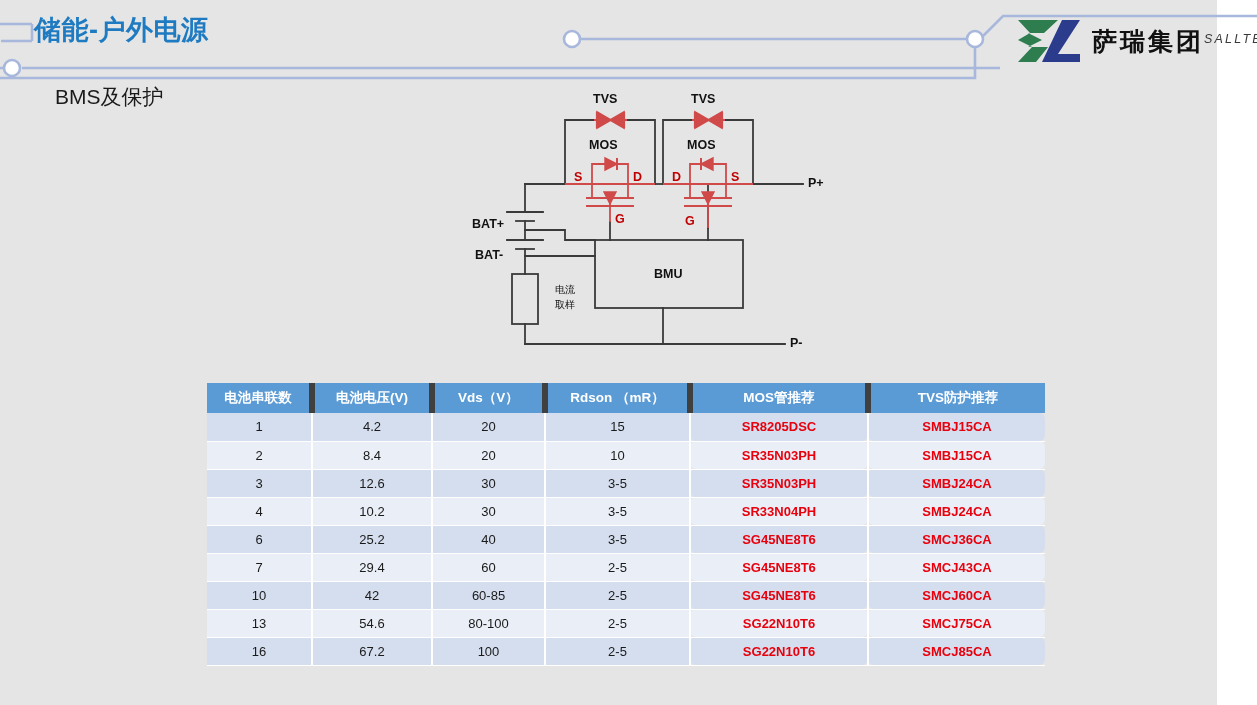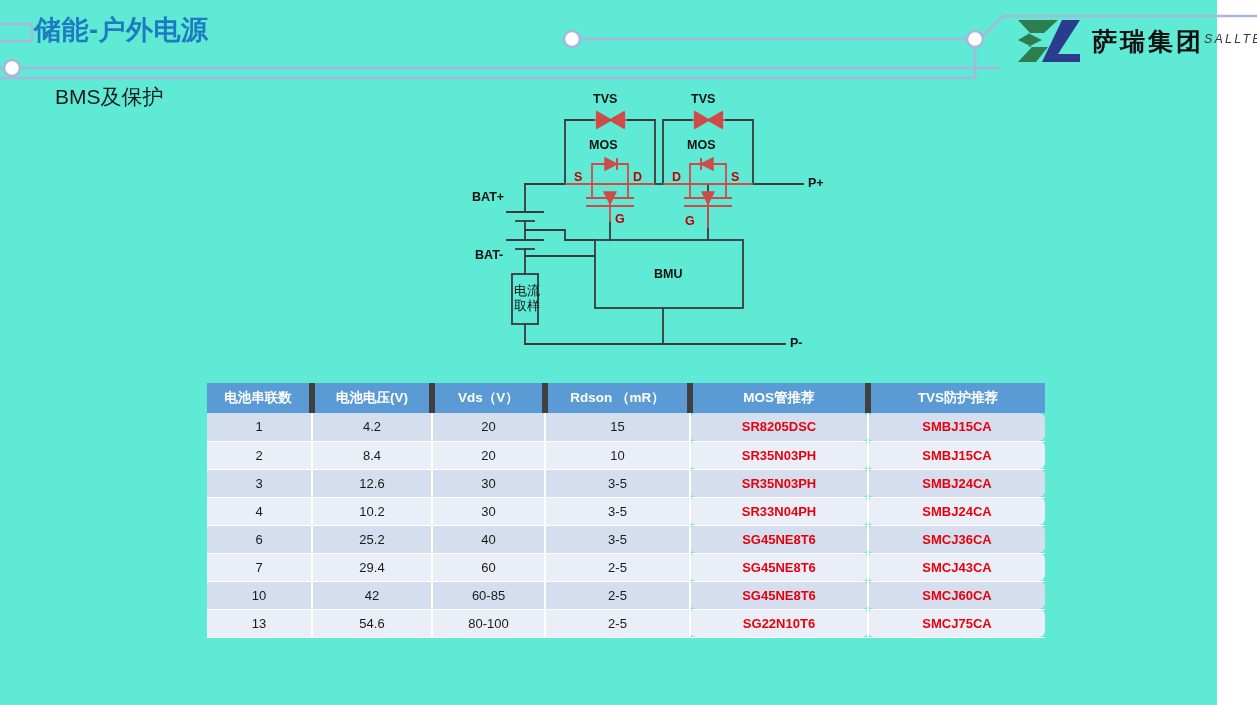--- a/index.html
+++ b/index.html
@@ -6,21 +6,21 @@
   html, body {
     margin: 0; padding: 0;
     width: 1257px; height: 705px;
     background: #ffffff;
     font-family: "Liberation Sans", "DejaVu Sans", sans-serif;
     overflow: hidden;
   }
   #page {
     position: relative;
     width: 1217px; height: 705px;
-    background: #5eead4;
+    background: #e5e5e5;
   }
 
   
   .slide-title {
     position: absolute;
     left: 34px; top: 12px;
     font-size: 27px;
     font-weight: bold;
     color: #1F7BC1;
     letter-spacing: 0.5px;
@@ -70,25 +70,26 @@
   .circ-label {
     position: absolute;
     font-size: 12.5px;
     font-weight: bold;
     color: #111111;
     white-space: nowrap;
   }
   .circ-label.red { color: #C00000; }
   .cn-box-label {
     position: absolute;
-    font-size: 13px;
+    font-size: 10px;
     color: #111111;
     line-height: 1.15;
-    text-align: right;
-    white-space: nowrap;
+    text-align: center;
+    white-space: nowrap;
+    margin-left: 40px;
   }
 
   
   .tbl {
     position: absolute;
     left: 207px; top: 383px;
     width: 838px;
     border-collapse: collapse;
     table-layout: fixed;
   }
@@ -262,21 +263,21 @@
     <div class="circ-label" style="left:232px; top:50px;">MOS</div>
 
     <div class="circ-label red" style="left:119px; top:82px;">S</div>
     <div class="circ-label red" style="left:178px; top:82px;">D</div>
     <div class="circ-label red" style="left:160px; top:124px;">G</div>
 
     <div class="circ-label red" style="left:217px; top:82px;">D</div>
     <div class="circ-label red" style="left:276px; top:82px;">S</div>
     <div class="circ-label red" style="left:230px; top:126px;">G</div>
 
-    <div class="circ-label" style="left:17px; top:102px;">BAT+</div>
+    <div class="circ-label" style="left:17px; top:129px;">BAT+</div>
     <div class="circ-label" style="left:20px; top:160px;">BAT-</div>
 
     <div class="circ-label" style="left:353px; top:88px;">P+</div>
     <div class="circ-label" style="left:335px; top:248px;">P-</div>
 
     <div class="circ-label" style="left:199px; top:179px;">BMU</div>
 
     <div class="cn-box-label" style="left:59px; top:196px; width:22px;">电流</div>
     <div class="cn-box-label" style="left:59px; top:211px; width:22px;">取样</div>
   </div>
@@ -358,16 +359,24 @@
         <td class="part">SMCJ60CA</td>
       </tr>
       <tr class="band-b">
         <td>13</td>
         <td>54.6</td>
         <td>80-100</td>
         <td>2-5</td>
         <td class="part">SG22N10T6</td>
         <td class="part">SMCJ75CA</td>
       </tr>
+      <tr class="band-a">
+        <td>16</td>
+        <td>67.2</td>
+        <td>100</td>
+        <td>2-5</td>
+        <td class="part">SG22N10T6</td>
+        <td class="part">SMCJ85CA</td>
+      </tr>
     </tbody>
   </table>
 
 </div>
 
 </body></html>

